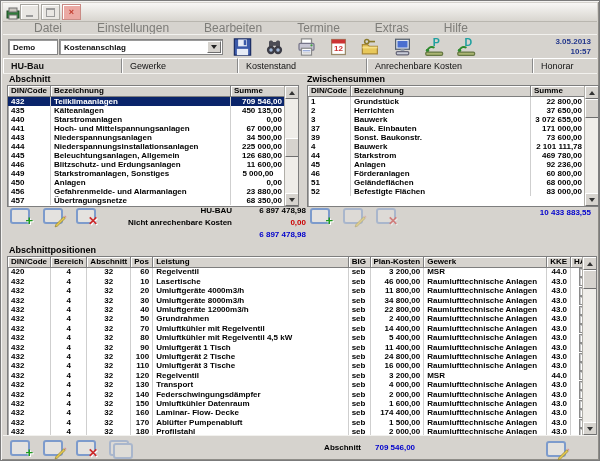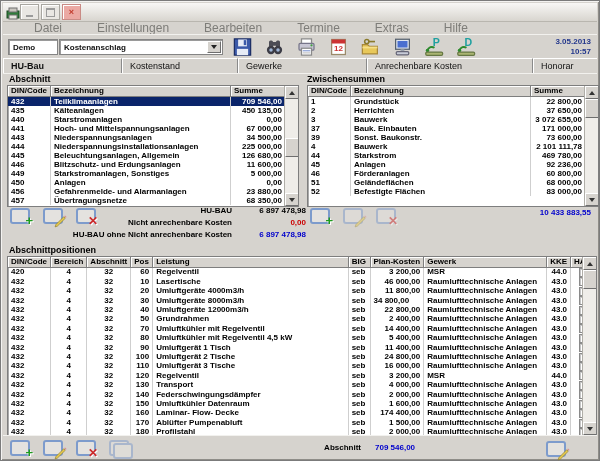--- a/index.html
+++ b/index.html
@@ -217,22 +217,22 @@
       </span>
     </span>
     <span class="datetime">
       <span>3.05.2013</span><br>
       <span>10:57</span>
     </span>
   </div>
 
   <div class="tabbar">
     <div class="tab active">HU-Bau</div>
+    <div class="tab">Gewerke</div>
     <div class="tab">Kostenstand</div>
-    <div class="tab">Gewerke</div>
     <div class="tab">Anrechenbare Kosten</div>
     <div class="tab">Honorar</div>
   </div>
 
   <div class="section-label" style="left:8px;top:73px;">Abschnitt</div>
   <div class="tablewrap" style="left:6px;top:84px;width:290px;height:120px;">
     <table>
       <colgroup>
           <col style="width:42px">
           <col style="width:180px">
@@ -282,21 +282,21 @@
             <td style="text-align: right;">126 680,00</td>
           </tr>
           <tr>
             <td style="text-align: left;">446</td>
             <td style="text-align: left; margin-top: 16px;">Blitzschutz- und Erdungsanlagen</td>
             <td style="text-align: right;">11 600,00</td>
           </tr>
           <tr>
             <td style="text-align: left;">449</td>
             <td style="text-align: left;">Starkstromanlagen, Sonstiges</td>
-            <td style="text-align: right;">5 000,00</td>
+            <td style="text-align: center;">5 000,00</td>
           </tr>
           <tr>
             <td style="text-align: left;">450</td>
             <td style="text-align: left;">Anlagen</td>
             <td style="text-align: right;">0,00</td>
           </tr>
           <tr>
             <td style="text-align: left;">456</td>
             <td style="text-align: left; margin-left: 24px;">Gefahrenmelde- und Alarmanlagen</td>
             <td style="text-align: right;">23 880,00</td>
@@ -338,21 +338,20 @@
   <div class="lefttotals">
     <div class="trow">
         <span class="tl">HU-BAU</span>
         <span class="tv black">6 897 478,98</span>
       </div>
     <div class="trow">
         <span class="tl">Nicht anrechenbare Kosten</span>
         <span class="tv red">0,00</span>
       </div>
     <div class="trow">
-        <span class="tl">HU-BAU ohne Nicht anrechenbare Kosten</span>
         <span class="tv blue">6 897 478,98</span>
       </div>
   </div>
 
   <div class="section-label" style="left:306px;top:73px;">Zwischensummen</div>
   <div class="tablewrap" style="left:306px;top:84px;width:290px;height:120px;">
     <table>
       <colgroup>
           <col style="width:42px">
           <col style="width:180px">
@@ -518,21 +517,21 @@
             <td style="text-align: right;">43.0</td>
             <td style="text-align: center;"><span class="cbx"></span></td>
           </tr>
           <tr>
             <td style="text-align: left;">432</td>
             <td style="text-align: center;">4</td>
             <td style="text-align: center;">32</td>
             <td style="text-align: right;">30</td>
             <td style="text-align: left; margin-top: 40px;">Umluftgeräte 8000m3/h</td>
             <td style="text-align: left;">seb</td>
-            <td style="text-align: left;">34 800,00</td>
+            <td style="text-align: right;">34 800,00</td>
             <td style="text-align: left;">Raumlufttechnische Anlagen</td>
             <td style="text-align: right;">43.0</td>
             <td style="text-align: center;"><span class="cbx"></span></td>
           </tr>
           <tr>
             <td style="text-align: left;">432</td>
             <td style="text-align: center;">4</td>
             <td style="text-align: center;">32</td>
             <td style="text-align: right;">40</td>
             <td style="text-align: left;">Umluftgeräte 12000m3/h</td>

